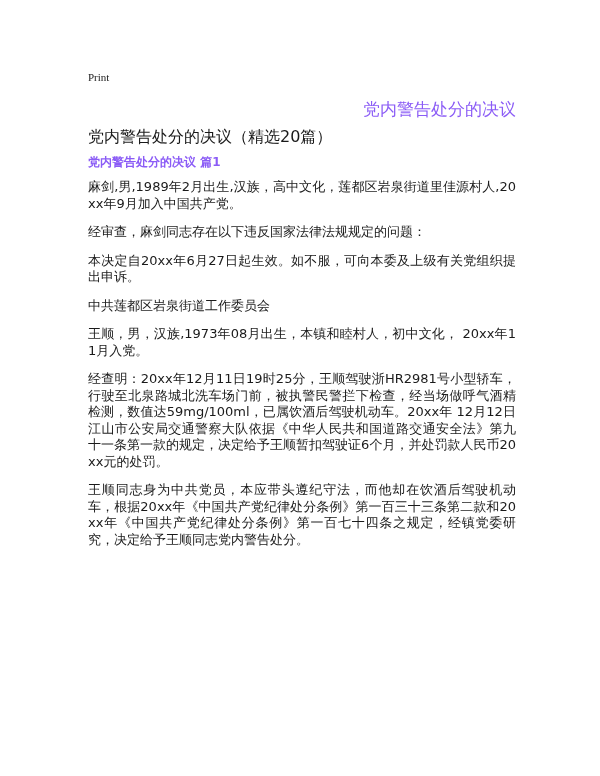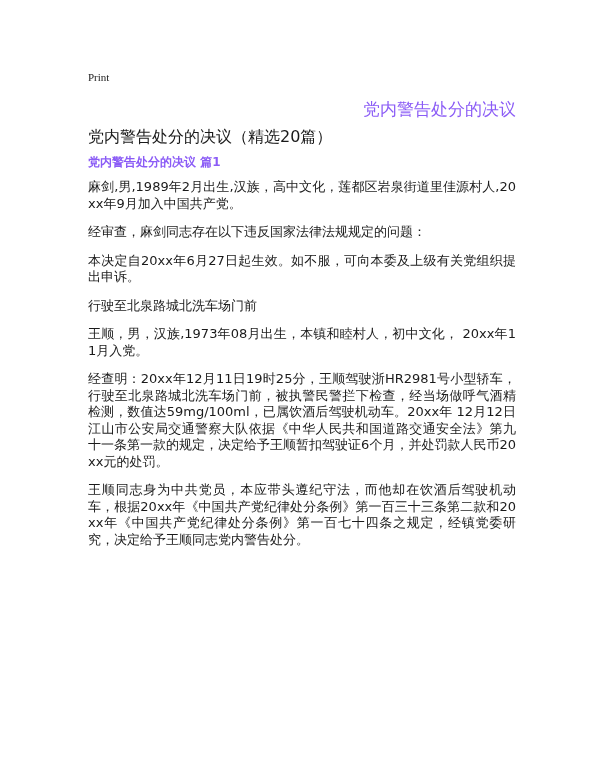--- a/index.html
+++ b/index.html
@@ -32,21 +32,21 @@
 <div class="page">
   <div class="print-label">Print</div>
   <h1 class="doc-title">党内警告处分的决议</h1>
   <p class="subtitle">党内警告处分的决议（精选20篇）</p>
 
   <section>
     <h2 class="section-heading">党内警告处分的决议 篇1</h2>
     <p class="para">麻剑,男,1989年2月出生,汉族，高中文化，莲都区岩泉街道里佳源村人,20xx年9月加入中国共产党。</p>
     <p class="para">经审查，麻剑同志存在以下违反国家法律法规规定的问题：</p>
     <p class="para">本决定自20xx年6月27日起生效。如不服，可向本委及上级有关党组织提出申诉。</p>
-    <p class="para">行驶至北泉路城北洗车场门前</p>
+    <p class="para">中共莲都区岩泉街道工作委员会</p>
   </section>
 
   <section>
     <p class="para">王顺，男，汉族,1973年08月出生，本镇和睦村人，初中文化， 20xx年11月入党。</p>
     <p class="para">经查明：20xx年12月11日19时25分，王顺驾驶浙HR2981号小型轿车，行驶至北泉路城北洗车场门前，被执警民警拦下检查，经当场做呼气酒精检测，数值达59mg/100ml，已属饮酒后驾驶机动车。20xx年 12月12日江山市公安局交通警察大队依据《中华人民共和国道路交通安全法》第九十一条第一款的规定，决定给予王顺暂扣驾驶证6个月，并处罚款人民币20xx元的处罚。</p>
     <p class="para">王顺同志身为中共党员，本应带头遵纪守法，而他却在饮酒后驾驶机动车，根据20xx年《中国共产党纪律处分条例》第一百三十三条第二款和20xx年《中国共产党纪律处分条例》第一百七十四条之规定，经镇党委研究，决定给予王顺同志党内警告处分。</p>
   </section>
 </div>
 
 </body></html>

